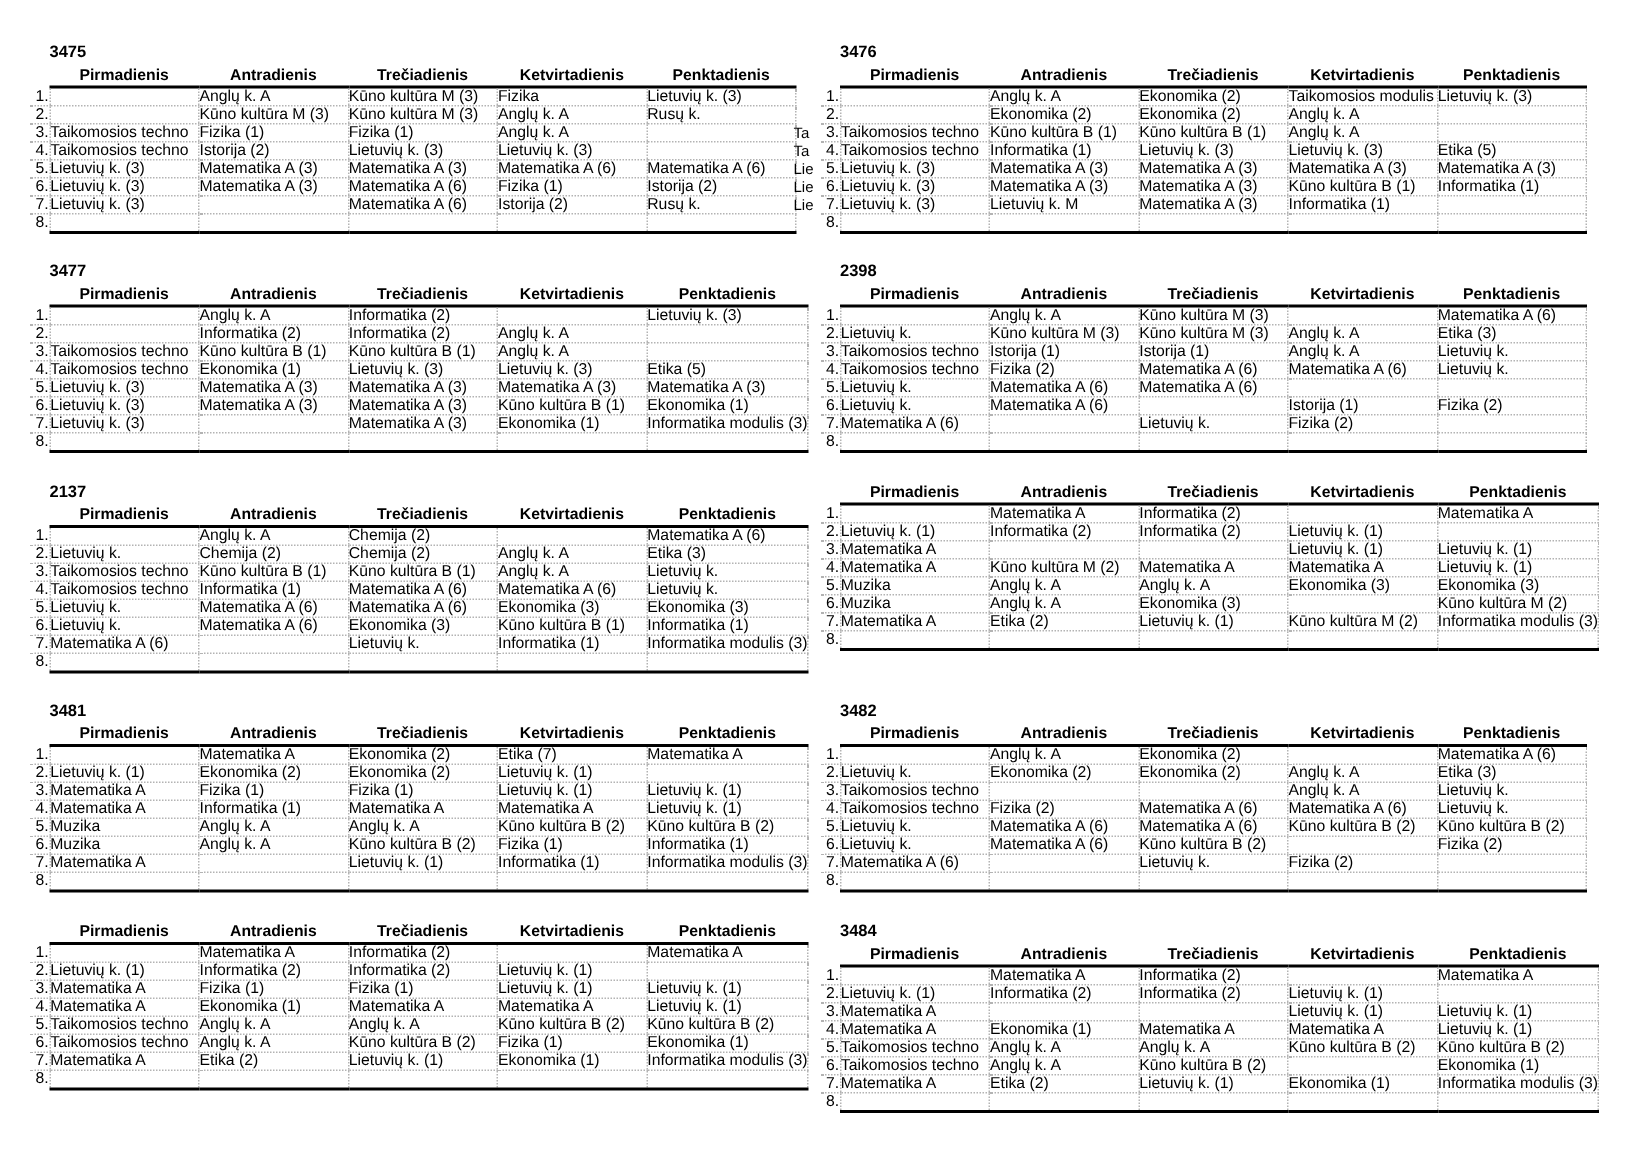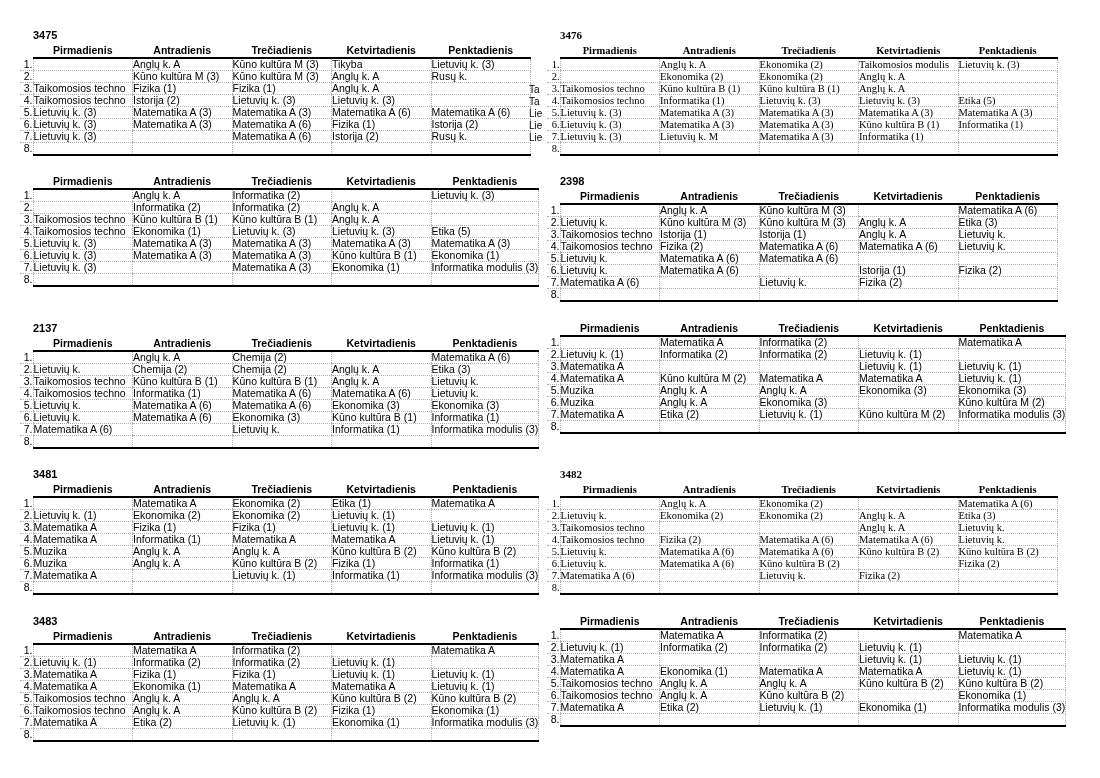--- a/index.html
+++ b/index.html
@@ -62,21 +62,21 @@
             <th class="day-h">Ketvirtadienis</th>
             <th class="day-h">Penktadienis</th>
           </tr>
         </thead>
         <tbody>
           <tr>
             <td class="num">1.</td>
             <td class="cell"></td>
             <td class="cell">Anglų k. A</td>
             <td class="cell">Kūno kultūra M (3)</td>
-            <td class="cell">Tikyba</td>
+            <td class="cell">Fizika</td>
             <td class="cell colend">Lietuvių k. (3)</td>
           </tr>
           <tr>
             <td class="num">2.</td>
             <td class="cell"></td>
             <td class="cell">Kūno kultūra M (3)</td>
             <td class="cell">Kūno kultūra M (3)</td>
             <td class="cell">Anglų k. A</td>
             <td class="cell colend">Rusų k.</td>
           </tr>
@@ -124,21 +124,21 @@
             <td class="num">8.</td>
             <td class="cell"></td>
             <td class="cell"></td>
             <td class="cell"></td>
             <td class="cell"></td>
             <td class="cell colend"></td>
           </tr>
         </tbody>
       </table>
     </div>
-    <div class="block" style="left: 547px; top: 29px; font-family: Liberation Serif, serif;">
+    <div class="block" style="left: 547px; top: 29px;">
       <div class="tbl-title">3476</div>
       <table class="tt">
         <colgroup>
           <col style="width: 13px;">
           <col style="width: 99.5px;">
           <col style="width: 99.5px;">
           <col style="width: 99.5px;">
           <col style="width: 99.5px;">
           <col style="width: 99.5px;">
         </colgroup>
@@ -214,20 +214,21 @@
             <td class="cell"></td>
             <td class="cell"></td>
             <td class="cell"></td>
             <td class="cell"></td>
             <td class="cell colend"></td>
           </tr>
         </tbody>
       </table>
     </div>
     <div class="block" style="left: 20px; top: 175px;">
+      <div class="tbl-title">3477</div>
       <table class="tt">
         <colgroup>
           <col style="width: 13px;">
           <col style="width: 99.5px;">
           <col style="width: 99.5px;">
           <col style="width: 99.5px;">
           <col style="width: 99.5px;">
           <col style="width: 99.5px;">
         </colgroup>
         <thead>
@@ -594,21 +595,21 @@
             <th class="day-h">Ketvirtadienis</th>
             <th class="day-h">Penktadienis</th>
           </tr>
         </thead>
         <tbody>
           <tr>
             <td class="num">1.</td>
             <td class="cell"></td>
             <td class="cell">Matematika A</td>
             <td class="cell">Ekonomika (2)</td>
-            <td class="cell">Etika (1)</td>
+            <td class="cell">Etika (7)</td>
             <td class="cell colend">Matematika A</td>
           </tr>
           <tr>
             <td class="num">2.</td>
             <td class="cell">Lietuvių k. (1)</td>
             <td class="cell">Ekonomika (2)</td>
             <td class="cell">Ekonomika (2)</td>
             <td class="cell">Lietuvių k. (1)</td>
             <td class="cell colend"></td>
           </tr>
@@ -656,21 +657,21 @@
             <td class="num">8.</td>
             <td class="cell"></td>
             <td class="cell"></td>
             <td class="cell"></td>
             <td class="cell"></td>
             <td class="cell colend"></td>
           </tr>
         </tbody>
       </table>
     </div>
-    <div class="block" style="left: 547px; top: 468px; font-family: Liberation Serif, serif;">
+    <div class="block" style="left: 547px; top: 468px;">
       <div class="tbl-title">3482</div>
       <table class="tt">
         <colgroup>
           <col style="width: 13px;">
           <col style="width: 99.5px;">
           <col style="width: 99.5px;">
           <col style="width: 99.5px;">
           <col style="width: 99.5px;">
           <col style="width: 99.5px;">
         </colgroup>
@@ -746,21 +747,20 @@
             <td class="cell"></td>
             <td class="cell"></td>
             <td class="cell"></td>
             <td class="cell"></td>
             <td class="cell colend"></td>
           </tr>
         </tbody>
       </table>
     </div>
     <div class="block" style="left: 20px; top: 615px;">
-      <div class="tbl-title">3483</div>
       <table class="tt">
         <colgroup>
           <col style="width: 13px;">
           <col style="width: 99.5px;">
           <col style="width: 99.5px;">
           <col style="width: 99.5px;">
           <col style="width: 99.5px;">
           <col style="width: 99.5px;">
         </colgroup>
         <thead>
@@ -835,20 +835,21 @@
             <td class="cell"></td>
             <td class="cell"></td>
             <td class="cell"></td>
             <td class="cell"></td>
             <td class="cell colend"></td>
           </tr>
         </tbody>
       </table>
     </div>
     <div class="block" style="left: 547px; top: 615px;">
+      <div class="tbl-title">3484</div>
       <table class="tt">
         <colgroup>
           <col style="width: 13px;">
           <col style="width: 99.5px;">
           <col style="width: 99.5px;">
           <col style="width: 99.5px;">
           <col style="width: 99.5px;">
           <col style="width: 99.5px;">
         </colgroup>
         <thead>

